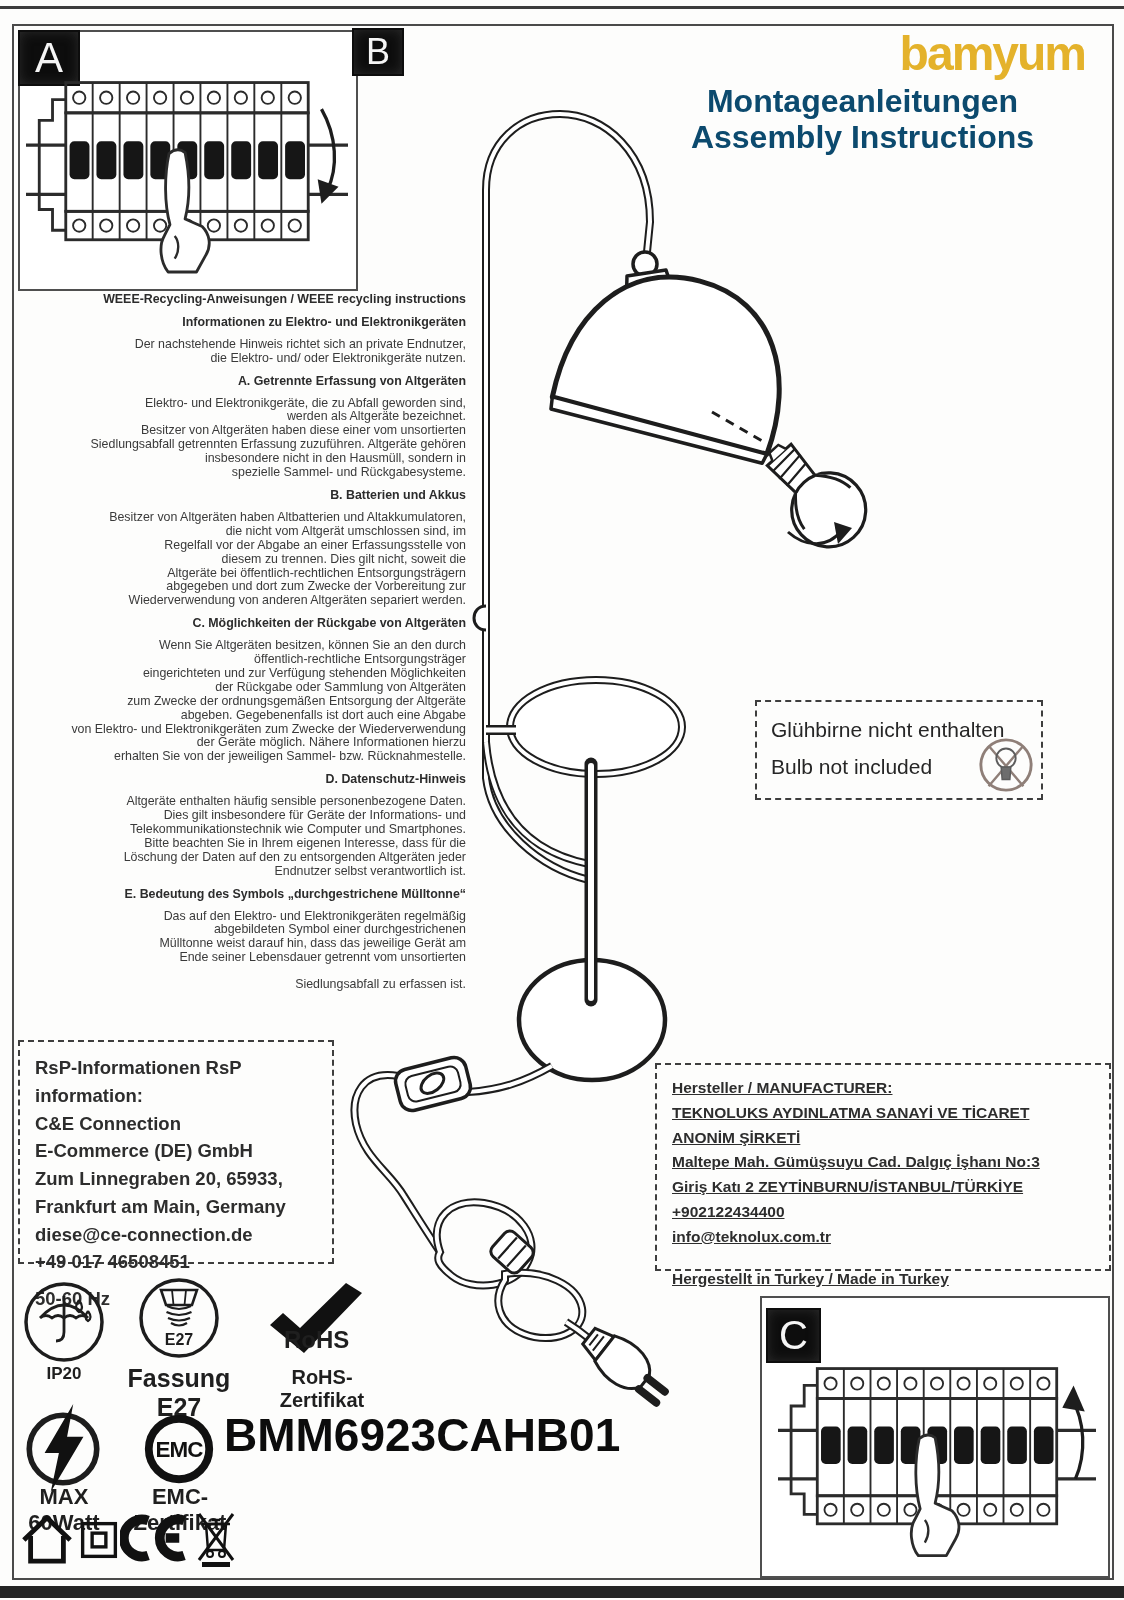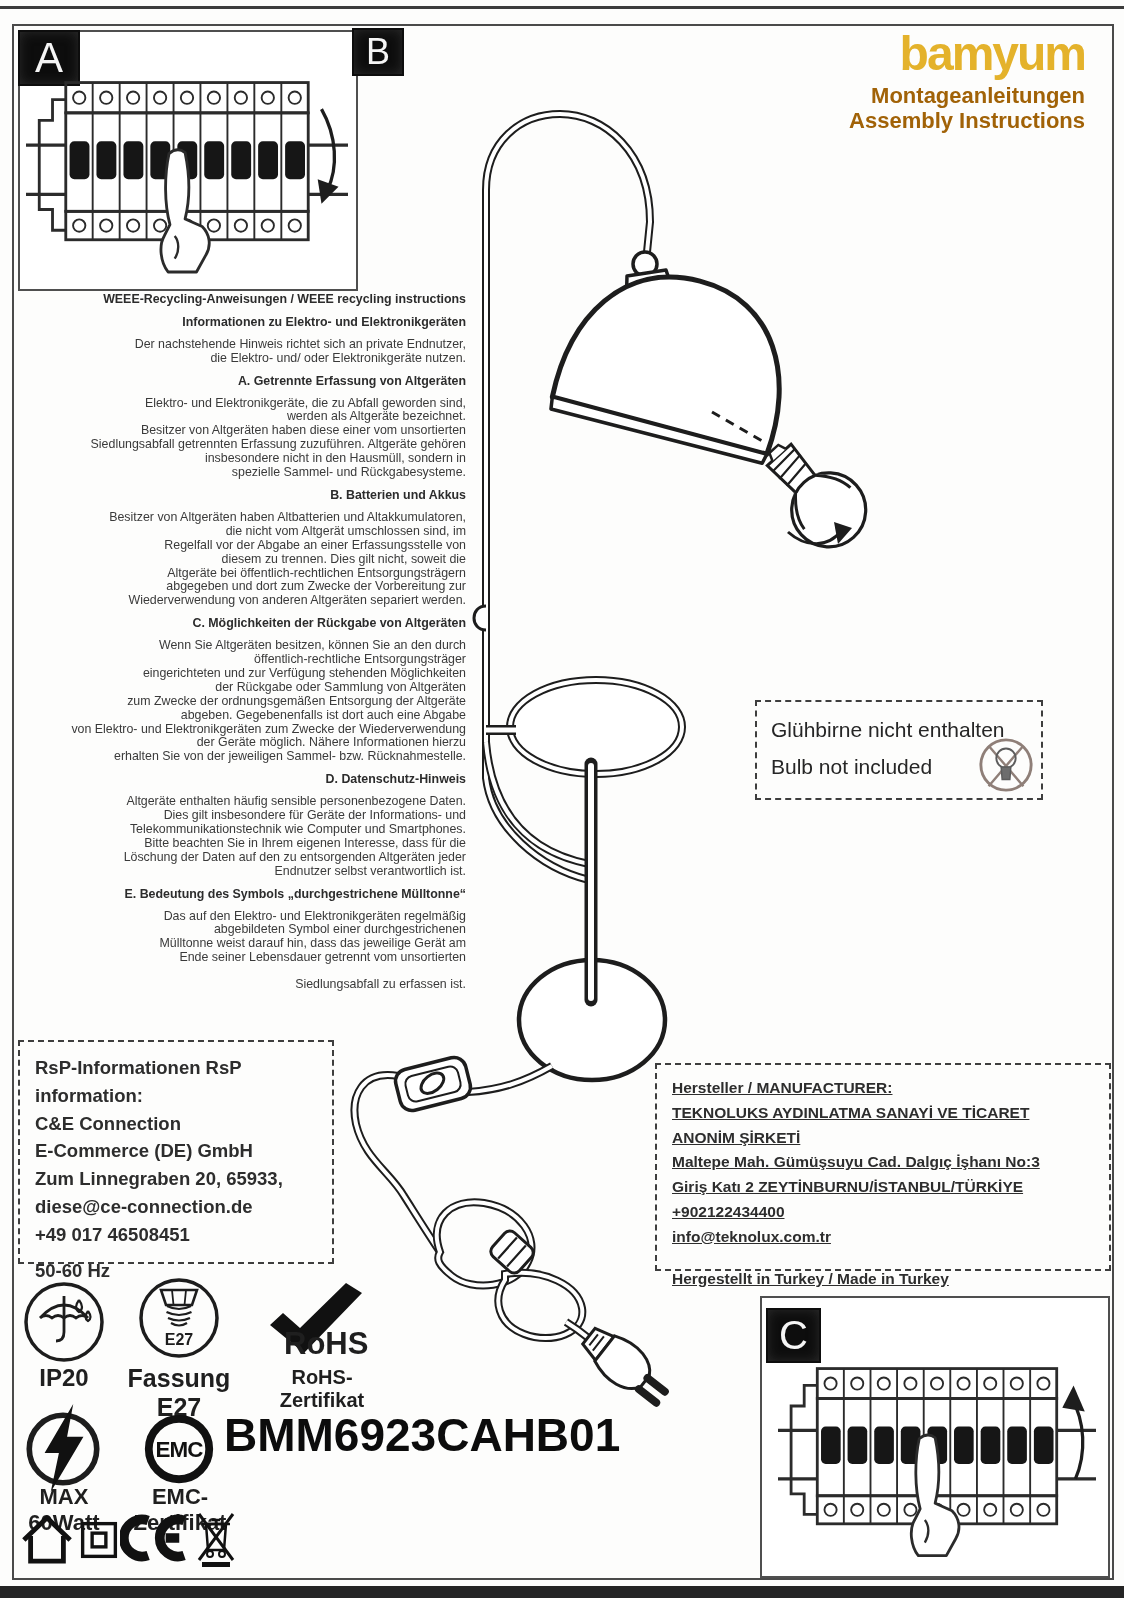--- a/index.html
+++ b/index.html
@@ -10,21 +10,21 @@
   .top-rule{left:0;top:6px;width:1124px;height:3px;background:#3c3c3c;}
   .page-border{left:12px;top:24px;width:1098px;height:1552px;border:2px solid #4a4a4a;background:transparent;}
   .bottom-bar{left:0;top:1586px;width:1124px;height:12px;background:#242424;}
   
   .step-label{background:#0d0d0d;color:#f5f5f5;display:flex;align-items:center;justify-content:center;
               font-size:42px;font-weight:400;box-shadow:inset 0 0 0 2px #0d0d0d, inset 0 0 14px #333;}
   
   .panel-box{border:2px solid #4f4f4f;background:#fff;}
   
   .brand{font-size:48px;font-weight:800;letter-spacing:-2px;text-align:right;line-height:1;}
-  .subtitle{font-size:22px;font-weight:600;color:#a16207;text-align:right;line-height:1.12;}
+  .subtitle{font-size:32px;font-weight:600;color:#0c4a6e;text-align:center;line-height:1.12;}
   
   .weee{width:444px;font-size:12.4px;line-height:13.9px;color:#3a3a3a;text-align:right;}
   .weee .hd{font-weight:700;margin:9px 0 8px 0;color:#2c2c2c;}
   .weee .hd.first{margin-top:0;}
   .weee .bd{white-space:pre-line;margin:0 0 2px 0;}
   .weee .ft{margin-top:13px;}
   
   .dashed-box{border:2.5px dashed #3e3e3e;background:transparent;}
   .bulb-box{padding:10px 14px;font-size:21px;font-weight:500;color:#262626;line-height:1.75;}
   .rsp{padding:12px 15px;font-size:18.5px;font-weight:600;color:#2d2d2d;line-height:1.5;}
@@ -234,20 +234,21 @@
       <circle cx="30" cy="23" r="10" fill="none" stroke="#5c5c5c" stroke-width="2"></circle>
       <path d="M25 32 H35 L34 45 H26 Z" fill="#6d6d6d" stroke="#5c5c5c" stroke-width="1.5"></path>
     </svg>
   </div>
 
   <div class="abs dashed-box rsp" style="left:18px;top:1040px;width:282px;height:196px;">
     <div class="rsp-line">RsP-Informationen RsP information:</div>
     <div class="rsp-line">C&amp;E Connection</div>
     <div class="rsp-line">E-Commerce (DE) GmbH</div>
     <div class="rsp-line">Zum Linnegraben 20, 65933,</div>
+    <div class="rsp-line">Frankfurt am Main, Germany</div>
     <div class="rsp-line">diese@ce-connection.de</div>
     <div class="rsp-line">+49 017 46508451</div>
     <div class="rsp-line">50-60 Hz</div>
   </div>
 
   <div class="abs dashed-box mfr" style="left:655px;top:1063px;width:422px;height:182px;">
     <div>Hersteller / MANUFACTURER:</div>
     <div>TEKNOLUKS AYDINLATMA SANAYİ VE TİCARET ANONİM ŞİRKETİ</div>
     <div>Maltepe Mah. Gümüşsuyu Cad. Dalgıç İşhanı No:3</div>
     <div>Giriş Katı 2 ZEYTİNBURNU/İSTANBUL/TÜRKİYE</div>
@@ -255,35 +256,35 @@
     <div>info@teknolux.com.tr</div>
     <div class="mfr-footer">Hergestellt in Turkey / Made in Turkey</div>
   </div>
 
   <svg class="abs" style="left:22px;top:1280px;" width="84" height="84" viewBox="0 0 84 84">
     <circle cx="42" cy="42" r="38" fill="none" stroke="#1d1d1d" stroke-width="3.5"></circle>
     <path d="M18 38 Q42 12 66 38 M18 38 Q24 33 30 38 Q36 33 42 38 Q48 33 54 38 Q60 33 66 38" fill="none" stroke="#1d1d1d" stroke-width="2.8"></path>
     <path d="M42 16 V52 Q42 61 34 61" fill="none" stroke="#1d1d1d" stroke-width="2.8"></path>
     <path d="M57 20 q6 8 0 12 q-6 -4 0 -12 M66 31 q5 7 0 10 q-5 -3 0 -10" fill="none" stroke="#1d1d1d" stroke-width="2.2"></path>
   </svg>
-  <div class="abs cert-label" style="left:18px;top:1364px;width:92px;font-size:24px;">IP20</div>
+  <div class="abs cert-label" style="left:18px;top:1364px;width:92px;font-size:17px;">IP20</div>
 
   <svg class="abs" style="left:137px;top:1276px;" width="84" height="84" viewBox="0 0 84 84">
     <circle cx="42" cy="42" r="38" fill="none" stroke="#1d1d1d" stroke-width="3.5"></circle>
     <path d="M24 14 L60 14 L55 29 L29 29 Z" fill="none" stroke="#1d1d1d" stroke-width="2.6"></path>
     <path d="M35 14 L36.5 29 M49 14 L47.5 29" stroke="#1d1d1d" stroke-width="1.8"></path>
     <path d="M30 30 Q42 36 54 30 M29.5 36 Q42 42 54.5 36 M31 42 Q42 47 53 42 M34 47 Q42 52 50 47" fill="none" stroke="#1d1d1d" stroke-width="2.2"></path>
     <text x="42" y="69" text-anchor="middle" font-family="Liberation Sans, sans-serif" font-size="16" font-weight="700" fill="#1d1d1d">E27</text>
   </svg>
   <div class="abs cert-label" style="left:108px;top:1364px;width:142px;font-size:25px;">Fassung E27</div>
 
   <svg class="abs" style="left:266px;top:1283px;" width="100" height="72" viewBox="0 0 100 72">
     <polygon points="4,42 17,30 34,45 80,0 96,10 38,70" fill="#111111"></polygon>
   </svg>
-  <div class="abs cert-label" style="left:284px;top:1326px;width:110px;font-size:31px;text-align:left;font-weight:800;">RoHS</div>
+  <div class="abs cert-label" style="left:284px;top:1326px;width:110px;font-size:24px;text-align:left;font-weight:800;">RoHS</div>
   <div class="abs cert-label" style="left:252px;top:1366px;width:140px;font-size:20px;">RoHS-Zertifikat</div>
 
   <svg class="abs" style="left:20px;top:1402px;" width="86" height="92" viewBox="0 0 84 90">
     <circle cx="42" cy="46" r="33" fill="none" stroke="#1d1d1d" stroke-width="5.5"></circle>
     <polygon points="52,2 24,50 38,50 30,88 62,34 46,34" fill="#111111"></polygon>
   </svg>
   <div class="abs cert-label" style="left:6px;top:1484px;width:116px;font-size:22px;">MAX 60Watt</div>
 
   <svg class="abs" style="left:140px;top:1410px;" width="78" height="78" viewBox="0 0 80 80">
     <circle cx="40" cy="40" r="31" fill="none" stroke="#111111" stroke-width="8"></circle>

